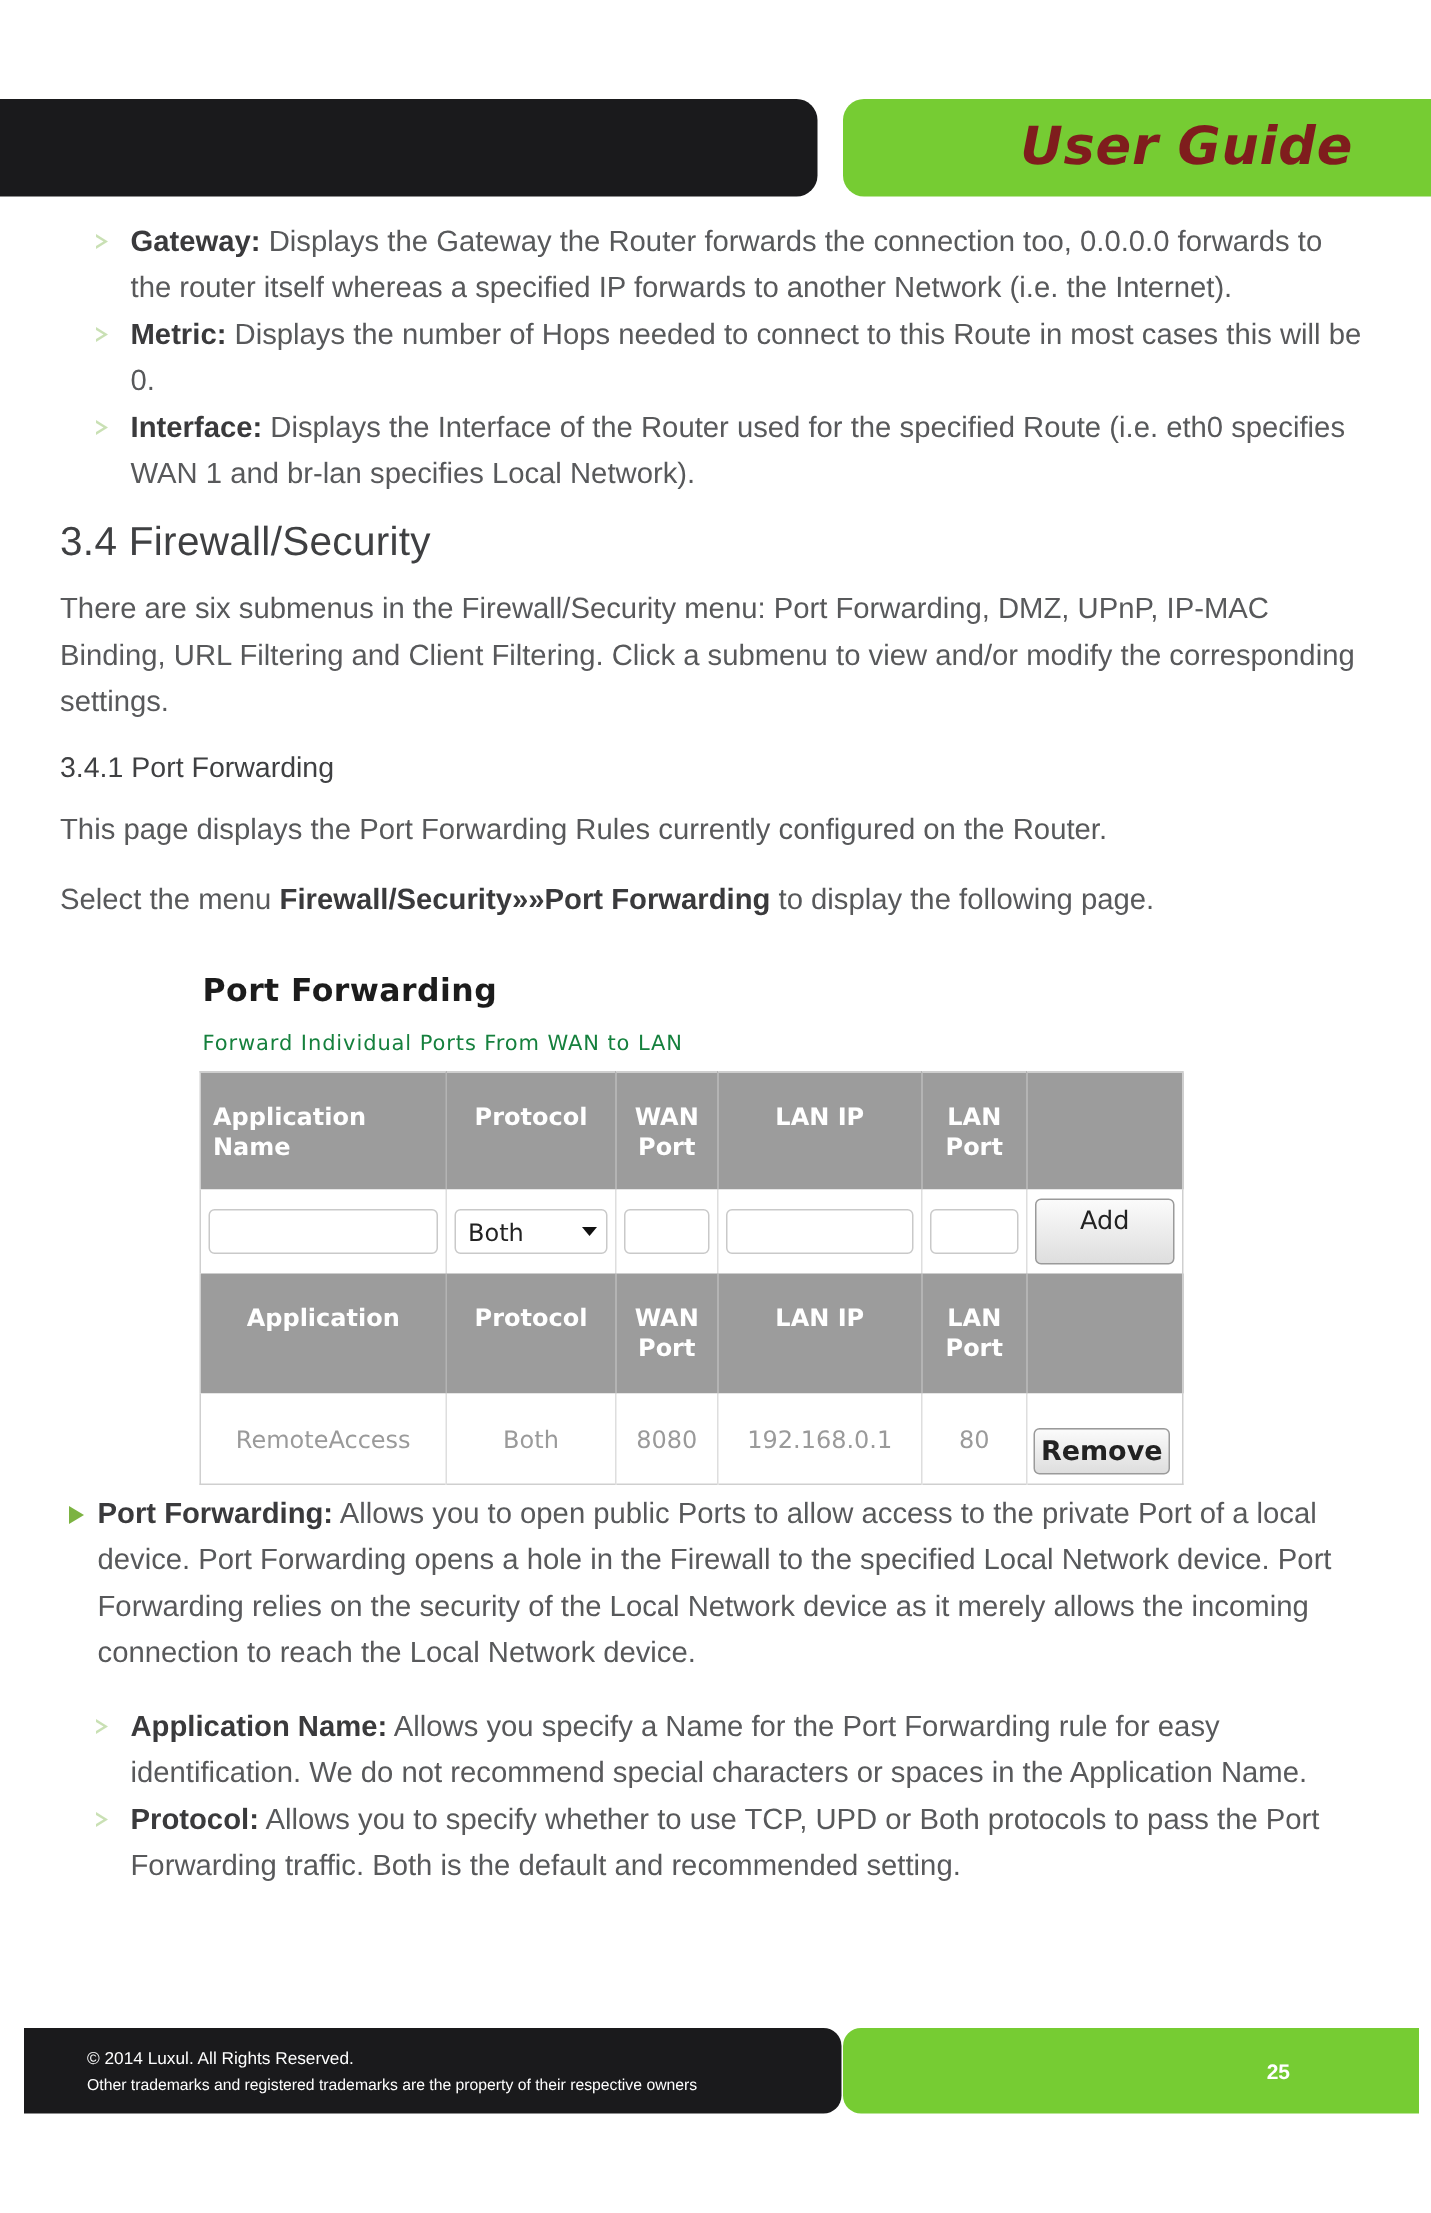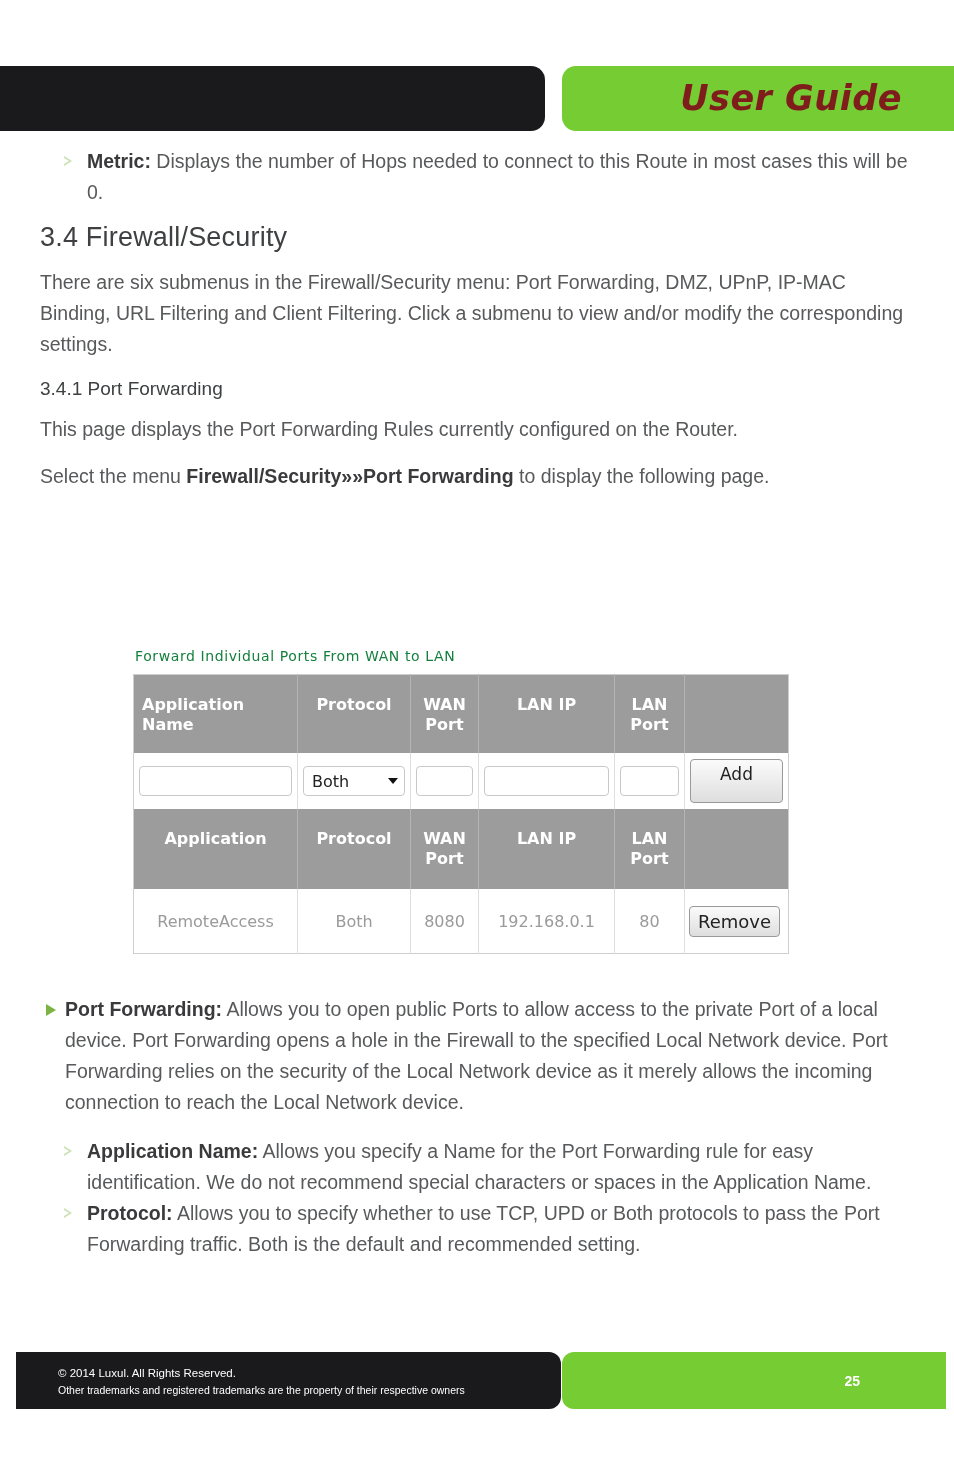--- a/index.html
+++ b/index.html
@@ -241,28 +241,29 @@
     width: 100%;
     height: 31px;
     line-height: 29px;
     font-size: 18px;
   }
   tr.datarow td {
     background: #ffffff;
     color: #9a9a9a;
     font-size: 16px;
     text-align: center;
-    padding: 15px 4px;
+    padding: 5px 4px;
     border-right: 1px solid #dedede;
     height: 34px;
     vertical-align: middle;
   }
   tr.datarow td:last-child {
     border-right: none;
-    padding: 5px 8px 5px 4px;
+    padding: 21px 8px 5px 4px;
+    font-weight: bold;
   }
 
   
   .footer-black {
     position: absolute;
     left: 16px; top: 1352px;
     width: 545px; height: 57px;
     background: #1a1a1c;
     border-radius: 0 12px 12px 0;
   }
@@ -299,34 +300,43 @@
 <div class="header-black"></div>
 <div class="header-green">
   <div class="header-green-title">User Guide</div>
 </div>
 
 <div class="content">
 
   <ul class="lvl1">
     <li class="bullet sub">
       <span class="tri-hollow"></span>
+      <b>Gateway:</b><span> Displays the Gateway the Router forwards the connection too, 0.0.0.0 forwards to the router itself whereas a specified IP forwards to another Network (i.e. the Internet).</span>
+    </li>
+    <li class="bullet sub">
+      <span class="tri-hollow"></span>
       <b>Metric:</b><span> Displays the number of Hops needed to connect to this Route in most cases this will be 0.</span>
+    </li>
+    <li class="bullet sub">
+      <span class="tri-hollow"></span>
+      <b>Interface:</b><span> Displays the Interface of the Router used for the specified Route (i.e. eth0 specifies WAN 1 and br-lan specifies Local Network).</span>
     </li>
   </ul>
 
   <h2 class="section">3.4 Firewall/Security</h2>
   <p class="body">There are six submenus in the Firewall/Security menu: Port Forwarding, DMZ, UPnP, IP-MAC Binding, URL Filtering and Client Filtering. Click a submenu to view and/or modify the corresponding settings.</p>
 
   <h3 class="subsection">3.4.1 Port Forwarding</h3>
   <p class="body">This page displays the Port Forwarding Rules currently configured on the Router.</p>
 
   <p class="body spaced"><span>Select the menu </span><b>Firewall/Security»»Port Forwarding</b><span> to display the following page.</span></p>
 </div>
 
 <div class="ui-shot">
+  <div class="ui-title">Port Forwarding</div>
   <div class="ui-subtitle">Forward Individual Ports From WAN to LAN</div>
 
   <table class="pf">
     <colgroup>
       <col style="width:164px">
       <col style="width:113px">
       <col style="width:68px">
       <col style="width:136px">
       <col style="width:70px">
       <col style="width:104px">

